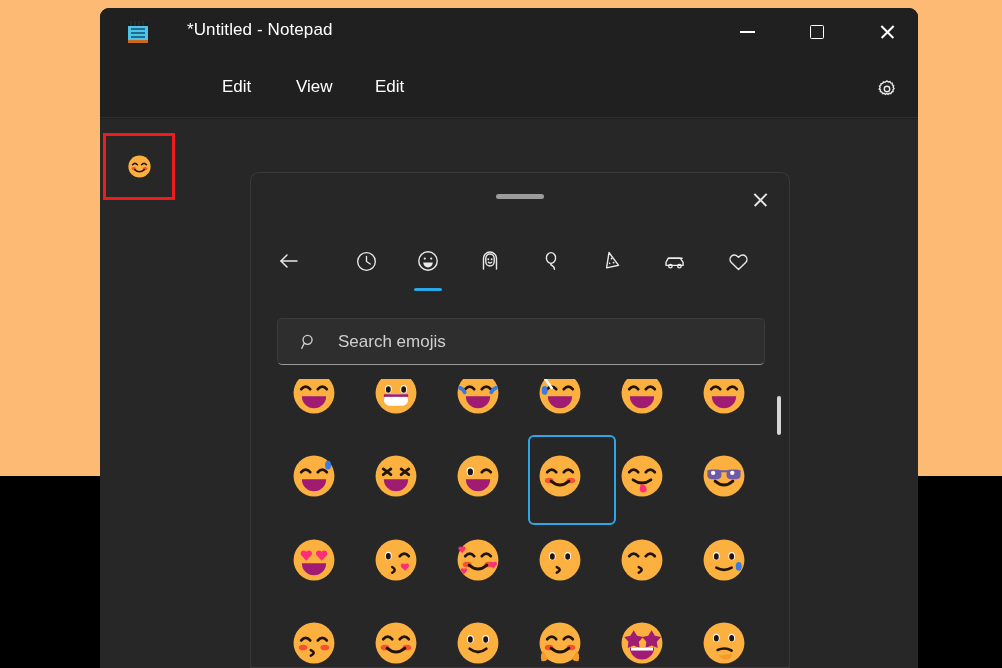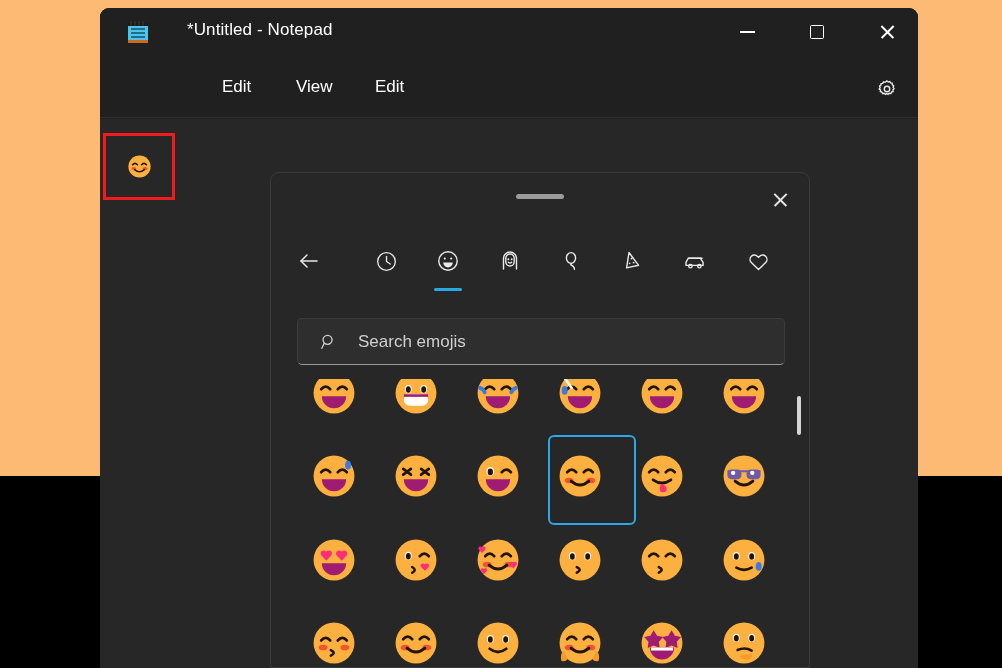--- a/index.html
+++ b/index.html
@@ -82,21 +82,20 @@
   .doc-emoji { width: 25px; height: 25px; }
 
   
   .emoji-panel {
     position: absolute; left: 250px; top: 172px;
     width: 540px; height: 496px;
     background: #272727;
     border: 1px solid #3a3a3a;
     border-top-left-radius: 9px; border-top-right-radius: 9px;
     overflow: hidden;
-    margin-left: 20px;
   }
   .ep-drag-handle {
     position: absolute; left: 50%; top: 21px; transform: translateX(-50%);
     width: 48px; height: 5px; border-radius: 3px;
     background: #9b9b9b;
   }
   .ep-close {
     position: absolute; right: 12px; top: 11px;
     width: 34px; height: 32px;
     display: flex; align-items: center; justify-content: center;

